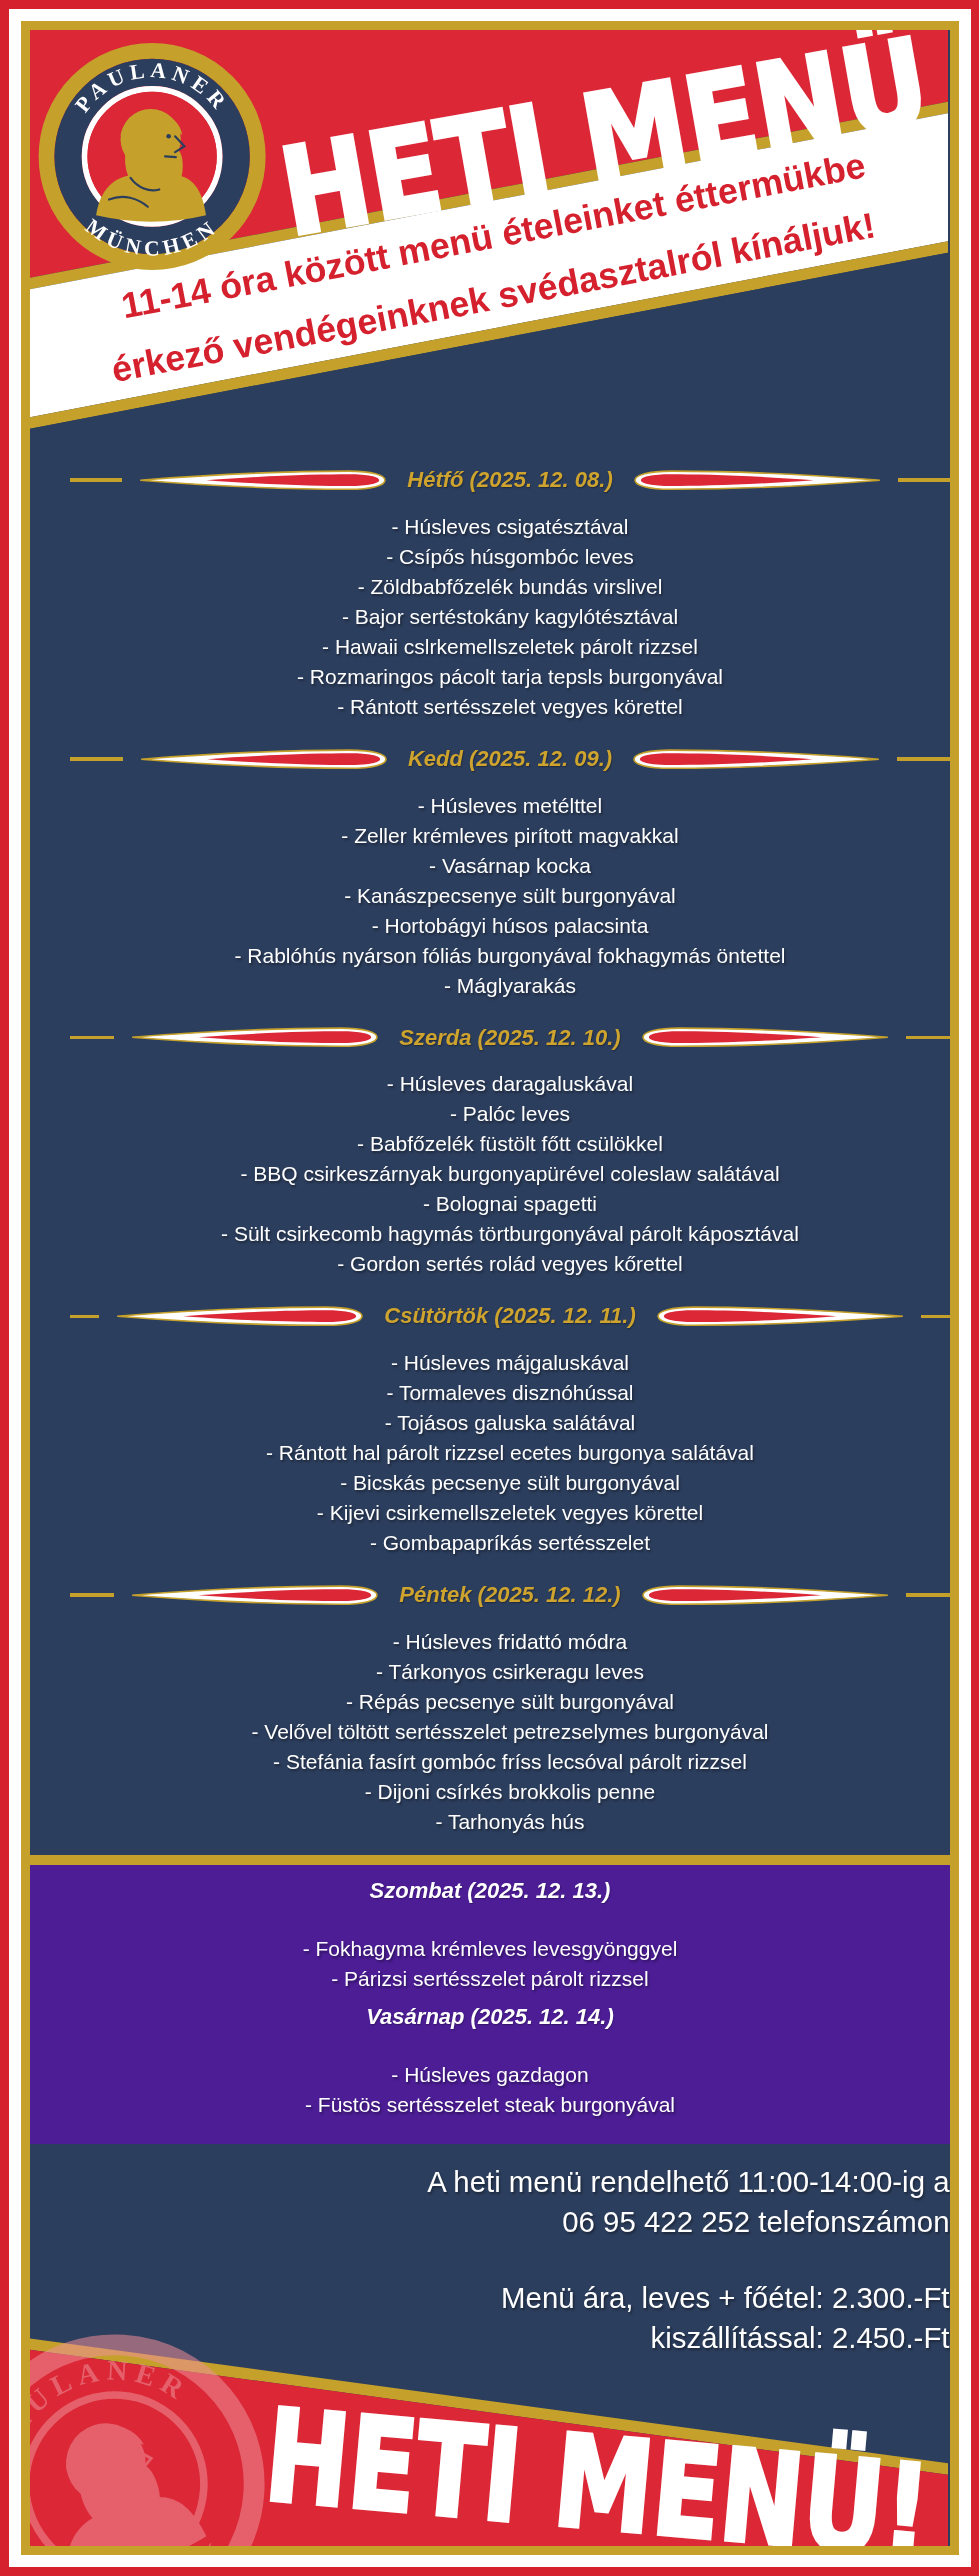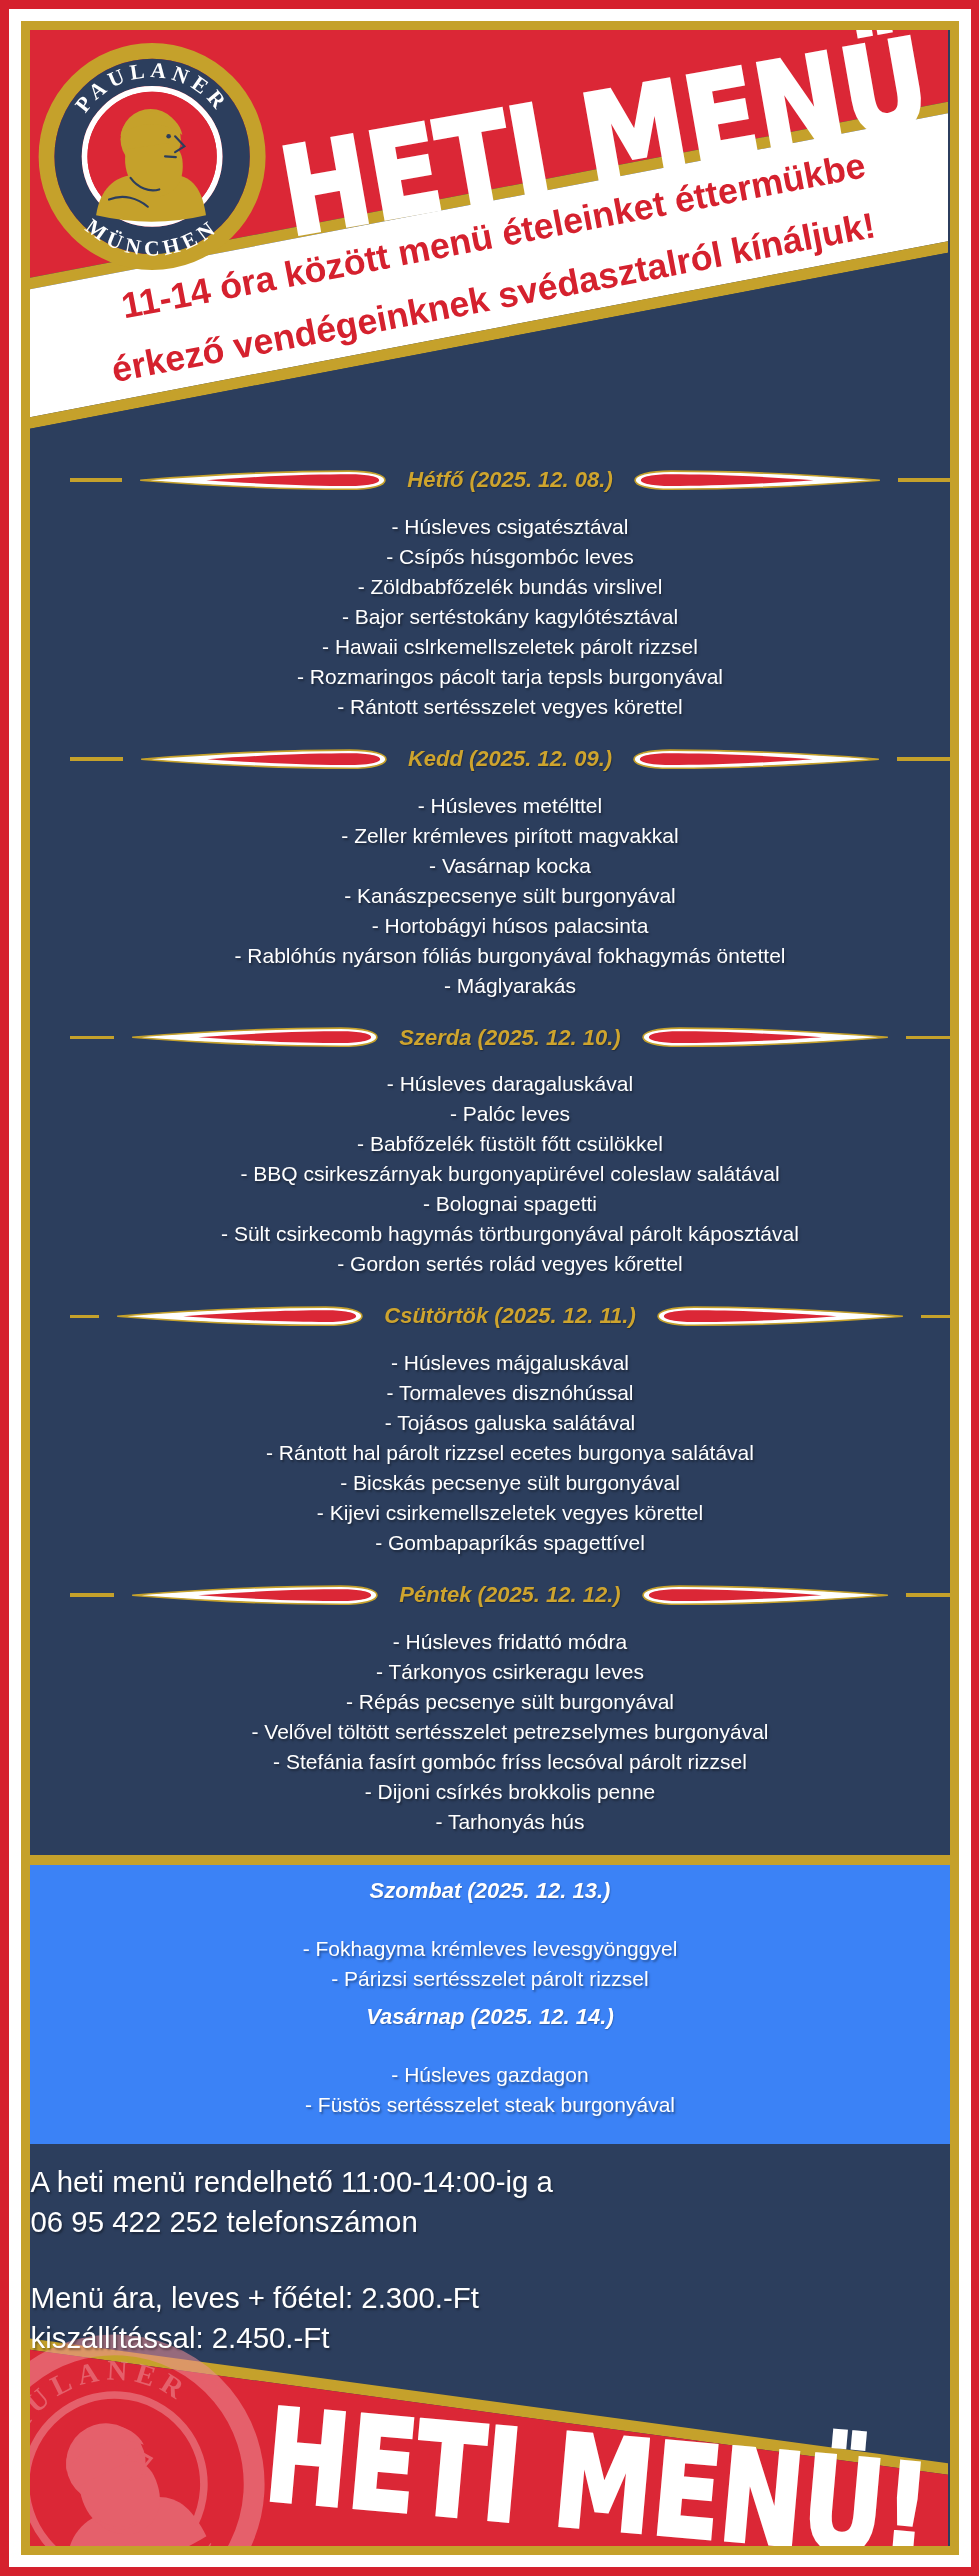--- a/index.html
+++ b/index.html
@@ -44,32 +44,32 @@
   }
   .items { margin-top:18.7px; text-align:center; }
   .item {
     color:#ffffff; font-size:21px; line-height:30px;
     text-shadow:1.4px 2.2px 2.2px rgba(0,0,0,.38);
   }
 
   
   .gold-hr { flex:0 0 9.3px; background:#C5A12B; }
   .weekend {
-    flex:0 0 279px; background:#3b82f6; text-align:center; padding-top:11.5px;
+    flex:0 0 279px; background:#4c1d95; text-align:center; padding-top:11.5px;
   }
   .weekend-day-title {
     font-style:italic; font-weight:bold; font-size:22px; color:#ffffff;
     line-height:29px; text-shadow:0.7px 1.4px 1.4px rgba(0,0,0,.3);
   }
   .weekend .items { margin-top:29px; }
   .weekend-day + .weekend-day { margin-top:8px; }
 
   
   .info-section { flex:0 0 auto; height:402px; position:relative; }
-  .info-text { position:relative; z-index:2; padding-top:18.7px; text-align:left; }
+  .info-text { position:relative; z-index:2; padding-top:18.7px; text-align:right; }
   .info-line {
     color:#ffffff; font-size:29.4px; line-height:40px;
     text-shadow:1.4px 2.2px 2.2px rgba(0,0,0,.38);
   }
   .info-gap { height:36px; }
   .bottom-svg { position:absolute; left:0; bottom:0; width:918px; height:245px; z-index:1; }
 
   .mark-tint {
     --lg-gold:#EE8F97; --lg-navy:transparent; --lg-white:#EE8F97;
     --lg-red:transparent; --lg-ink:#EE8F97; opacity:.55;
@@ -213,21 +213,21 @@
           </svg>
           <div class="decor-line"></div>
         </div>
         <div class="items">
           <div class="item">- Húsleves májgaluskával</div>
           <div class="item">- Tormaleves disznóhússal</div>
           <div class="item">- Tojásos galuska salátával</div>
           <div class="item">- Rántott hal párolt rizzsel ecetes burgonya salátával</div>
           <div class="item">- Bicskás pecsenye sült burgonyával</div>
           <div class="item">- Kijevi csirkemellszeletek vegyes körettel</div>
-          <div class="item">- Gombapapríkás spagettível</div>
+          <div class="item">- Gombapapríkás sertésszelet</div>
         </div>
       </section>
 
       <section class="day">
         <div class="day-header">
           <div class="decor-line"></div>
           <svg class="feather" viewBox="0 0 400 34">
             <path d="M8,17 C120,8 250,3 330,3 C366,3 386,9 386,17 C386,25 366,31 330,31 C250,31 120,26 8,17 Z" fill="#ffffff" stroke="#C5A12B" stroke-width="2.5"></path>
             <path d="M110,17 C205,10 283,8 331,8 C359,8 377,12 377,17 C377,22 359,26 331,26 C283,26 205,24 110,17 Z" fill="#DB2736"></path>
           </svg>

